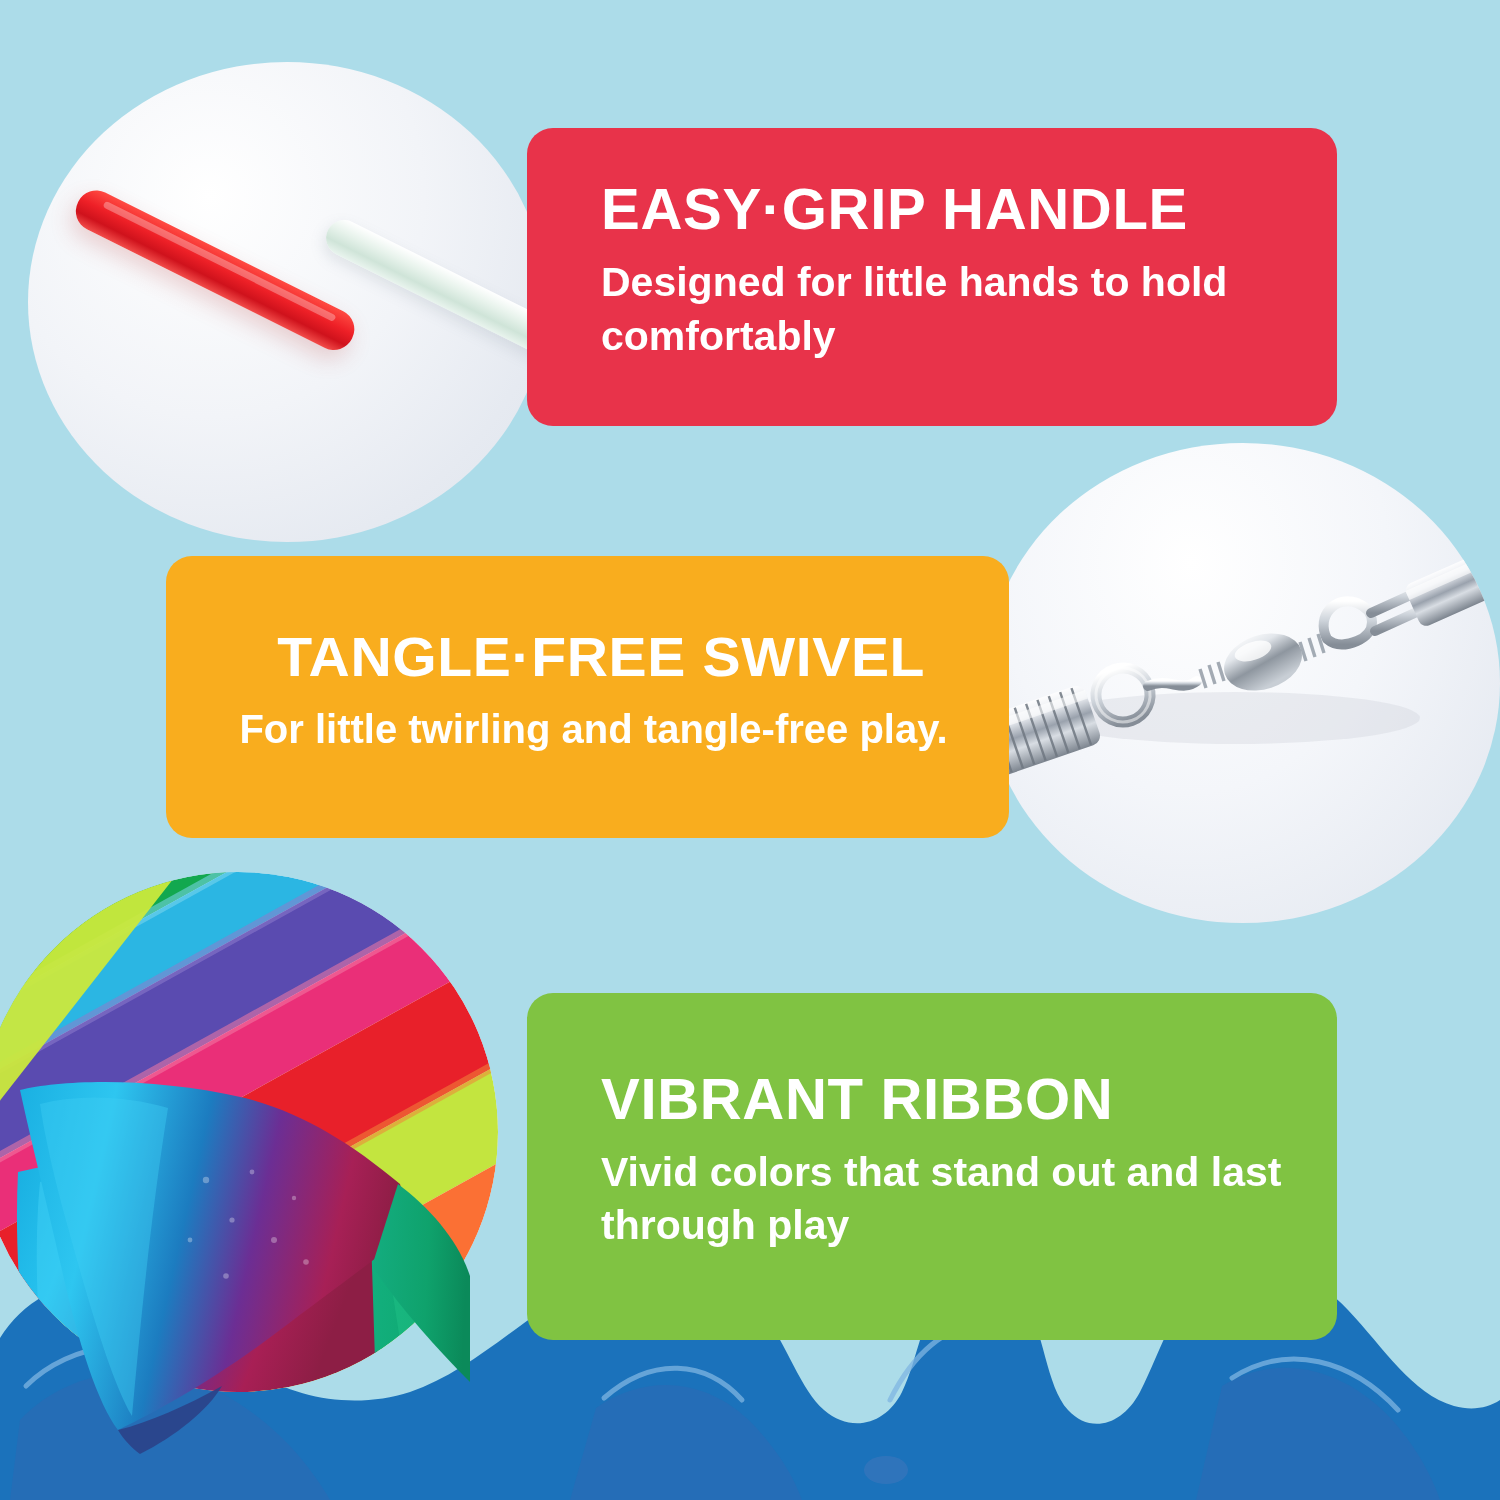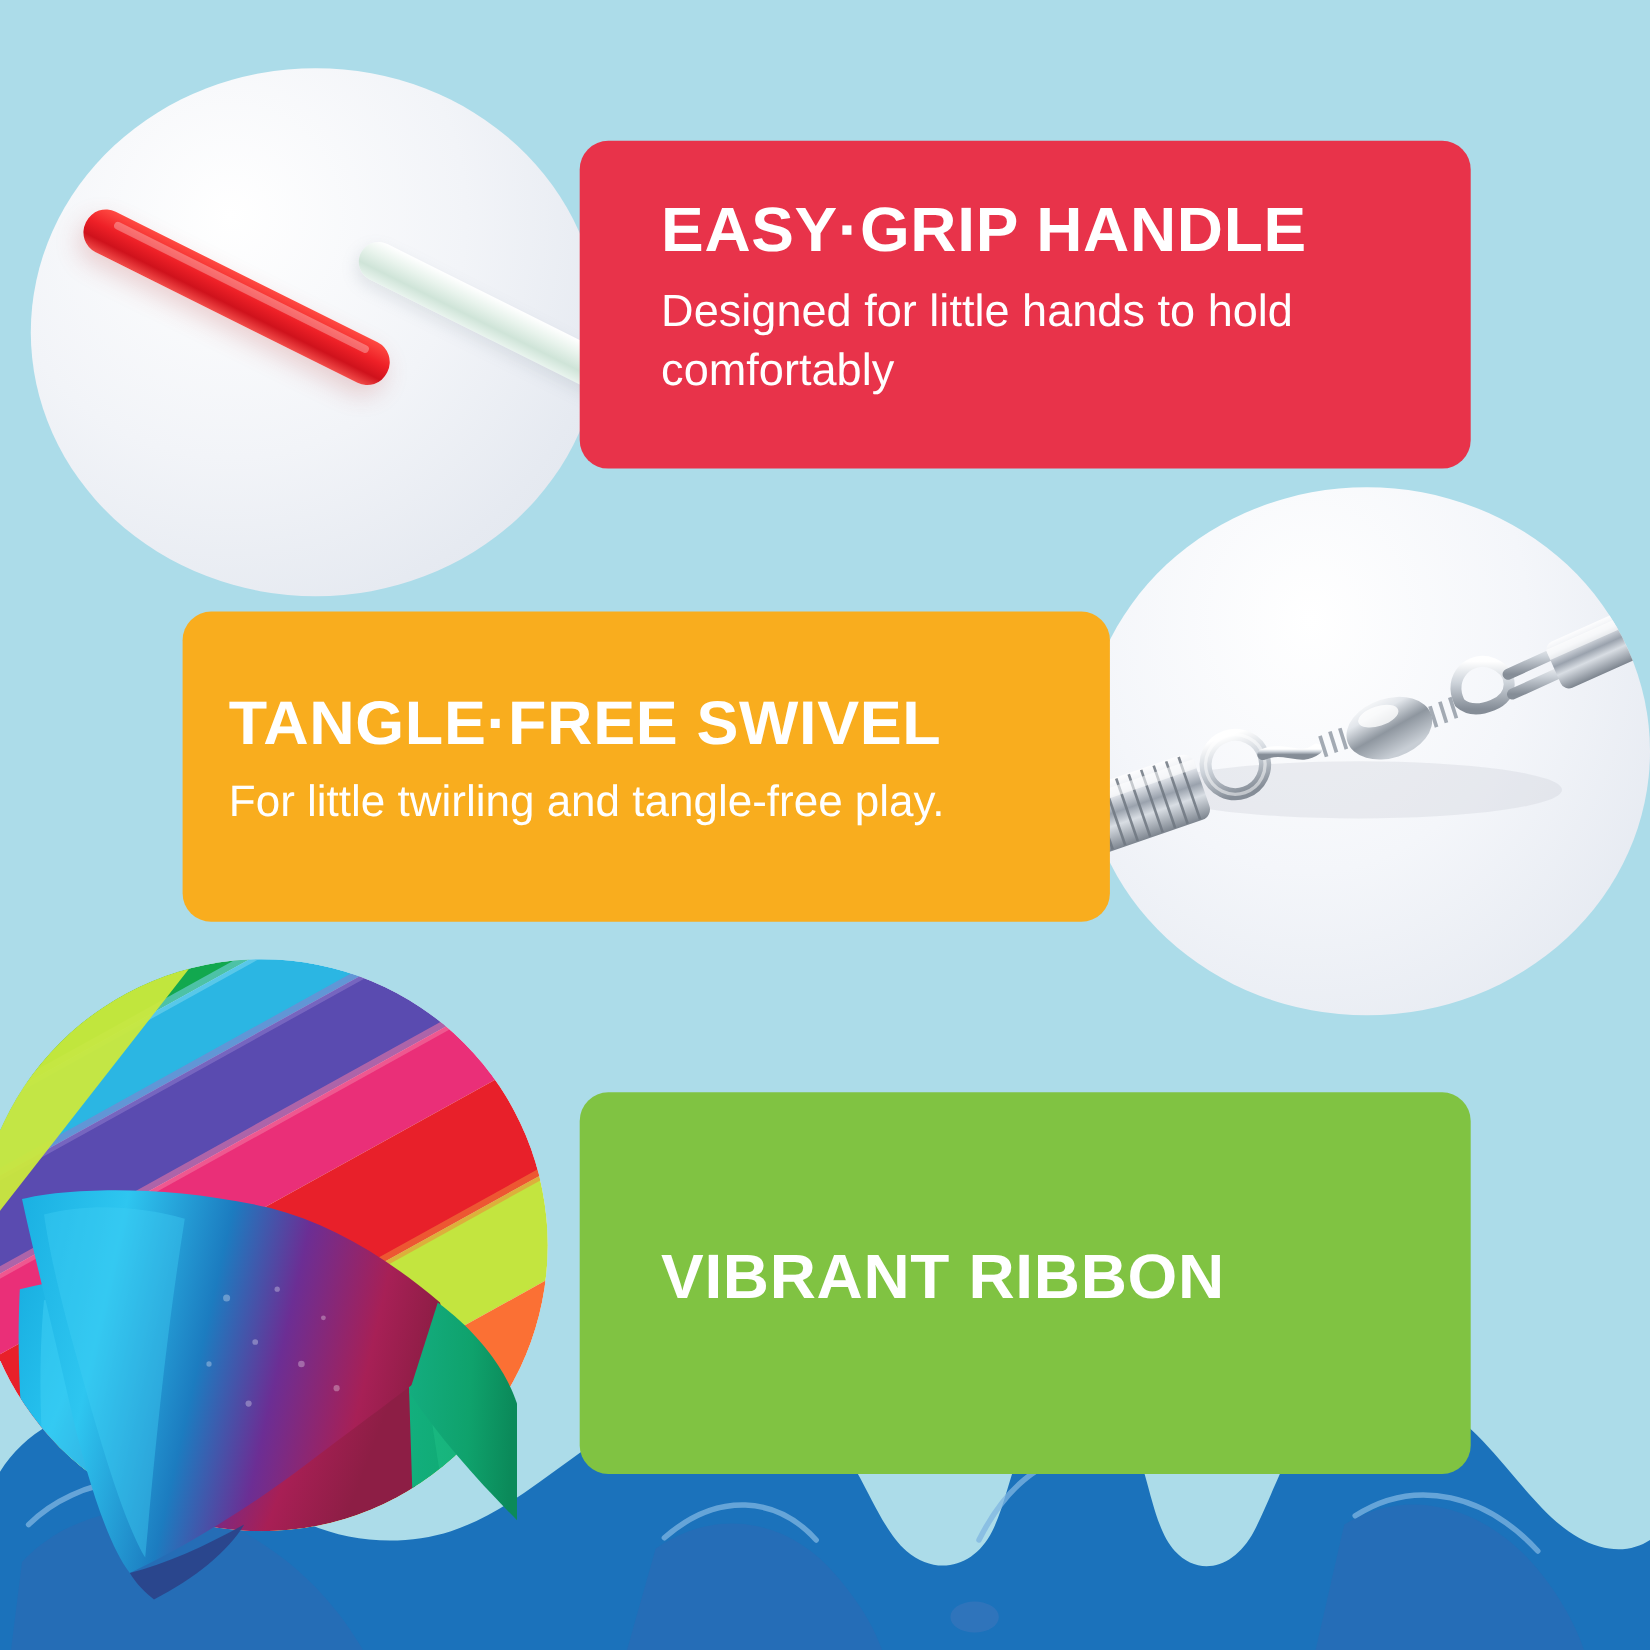--- a/index.html
+++ b/index.html
@@ -120,21 +120,21 @@
     letter-spacing: 0.6px;
     line-height: 1.0;
     font-size: 57px;
     font-stretch: condensed;
     transform: scaleX(1.02);
     transform-origin: left center;
     white-space: nowrap;
   }
   .panel .panel-body {
     color: #ffffff;
-    font-weight: 400;
+    font-weight: 700;
     font-size: 41px;
     line-height: 1.30;
     margin-top: 18px;
   }
 
   #panel-handle {
     left: 527px;
     top: 128px;
     width: 810px;
     height: 298px;
@@ -144,20 +144,21 @@
   }
   #panel-swivel {
     left: 166px;
     top: 556px;
     width: 843px;
     height: 282px;
     background: #F9AD1E;
     padding-left: 42px;
     padding-right: 30px;
     z-index: 5;
+    text-align: center;
   }
   #panel-ribbon {
     left: 527px;
     top: 993px;
     width: 810px;
     height: 347px;
     background: #80C342;
     padding-left: 74px;
     padding-right: 34px;
   }
@@ -386,20 +387,21 @@
         <circle cx="294" cy="118" r="2.2"></circle>
       <circle cx="306" cy="182" r="2.8"></circle>
         <circle cx="190" cy="160" r="2.4"></circle>
     </g>
 
     <path d="M398 104 C430 128, 458 160, 470 196 L470 302 C436 268, 400 228, 372 186 Z" fill="url(#satinGreen2)"></path>
   </svg>
 
   <div class="panel" id="panel-ribbon">
     <div class="panel-title">VIBRANT RIBBON</div>
+    <div class="panel-body">Vivid colors that stand out and last through play</div>
   </div>
 
   <svg id="wave" viewBox="0 0 1500 330" preserveAspectRatio="none">
     <path d="M0 168
              C 30 120, 90 96, 150 118
              C 196 135, 220 178, 252 200
              C 300 232, 360 238, 410 222
              C 470 202, 520 150, 580 116
              C 640 82, 706 84, 744 120
              C 782 156, 796 216, 824 240

